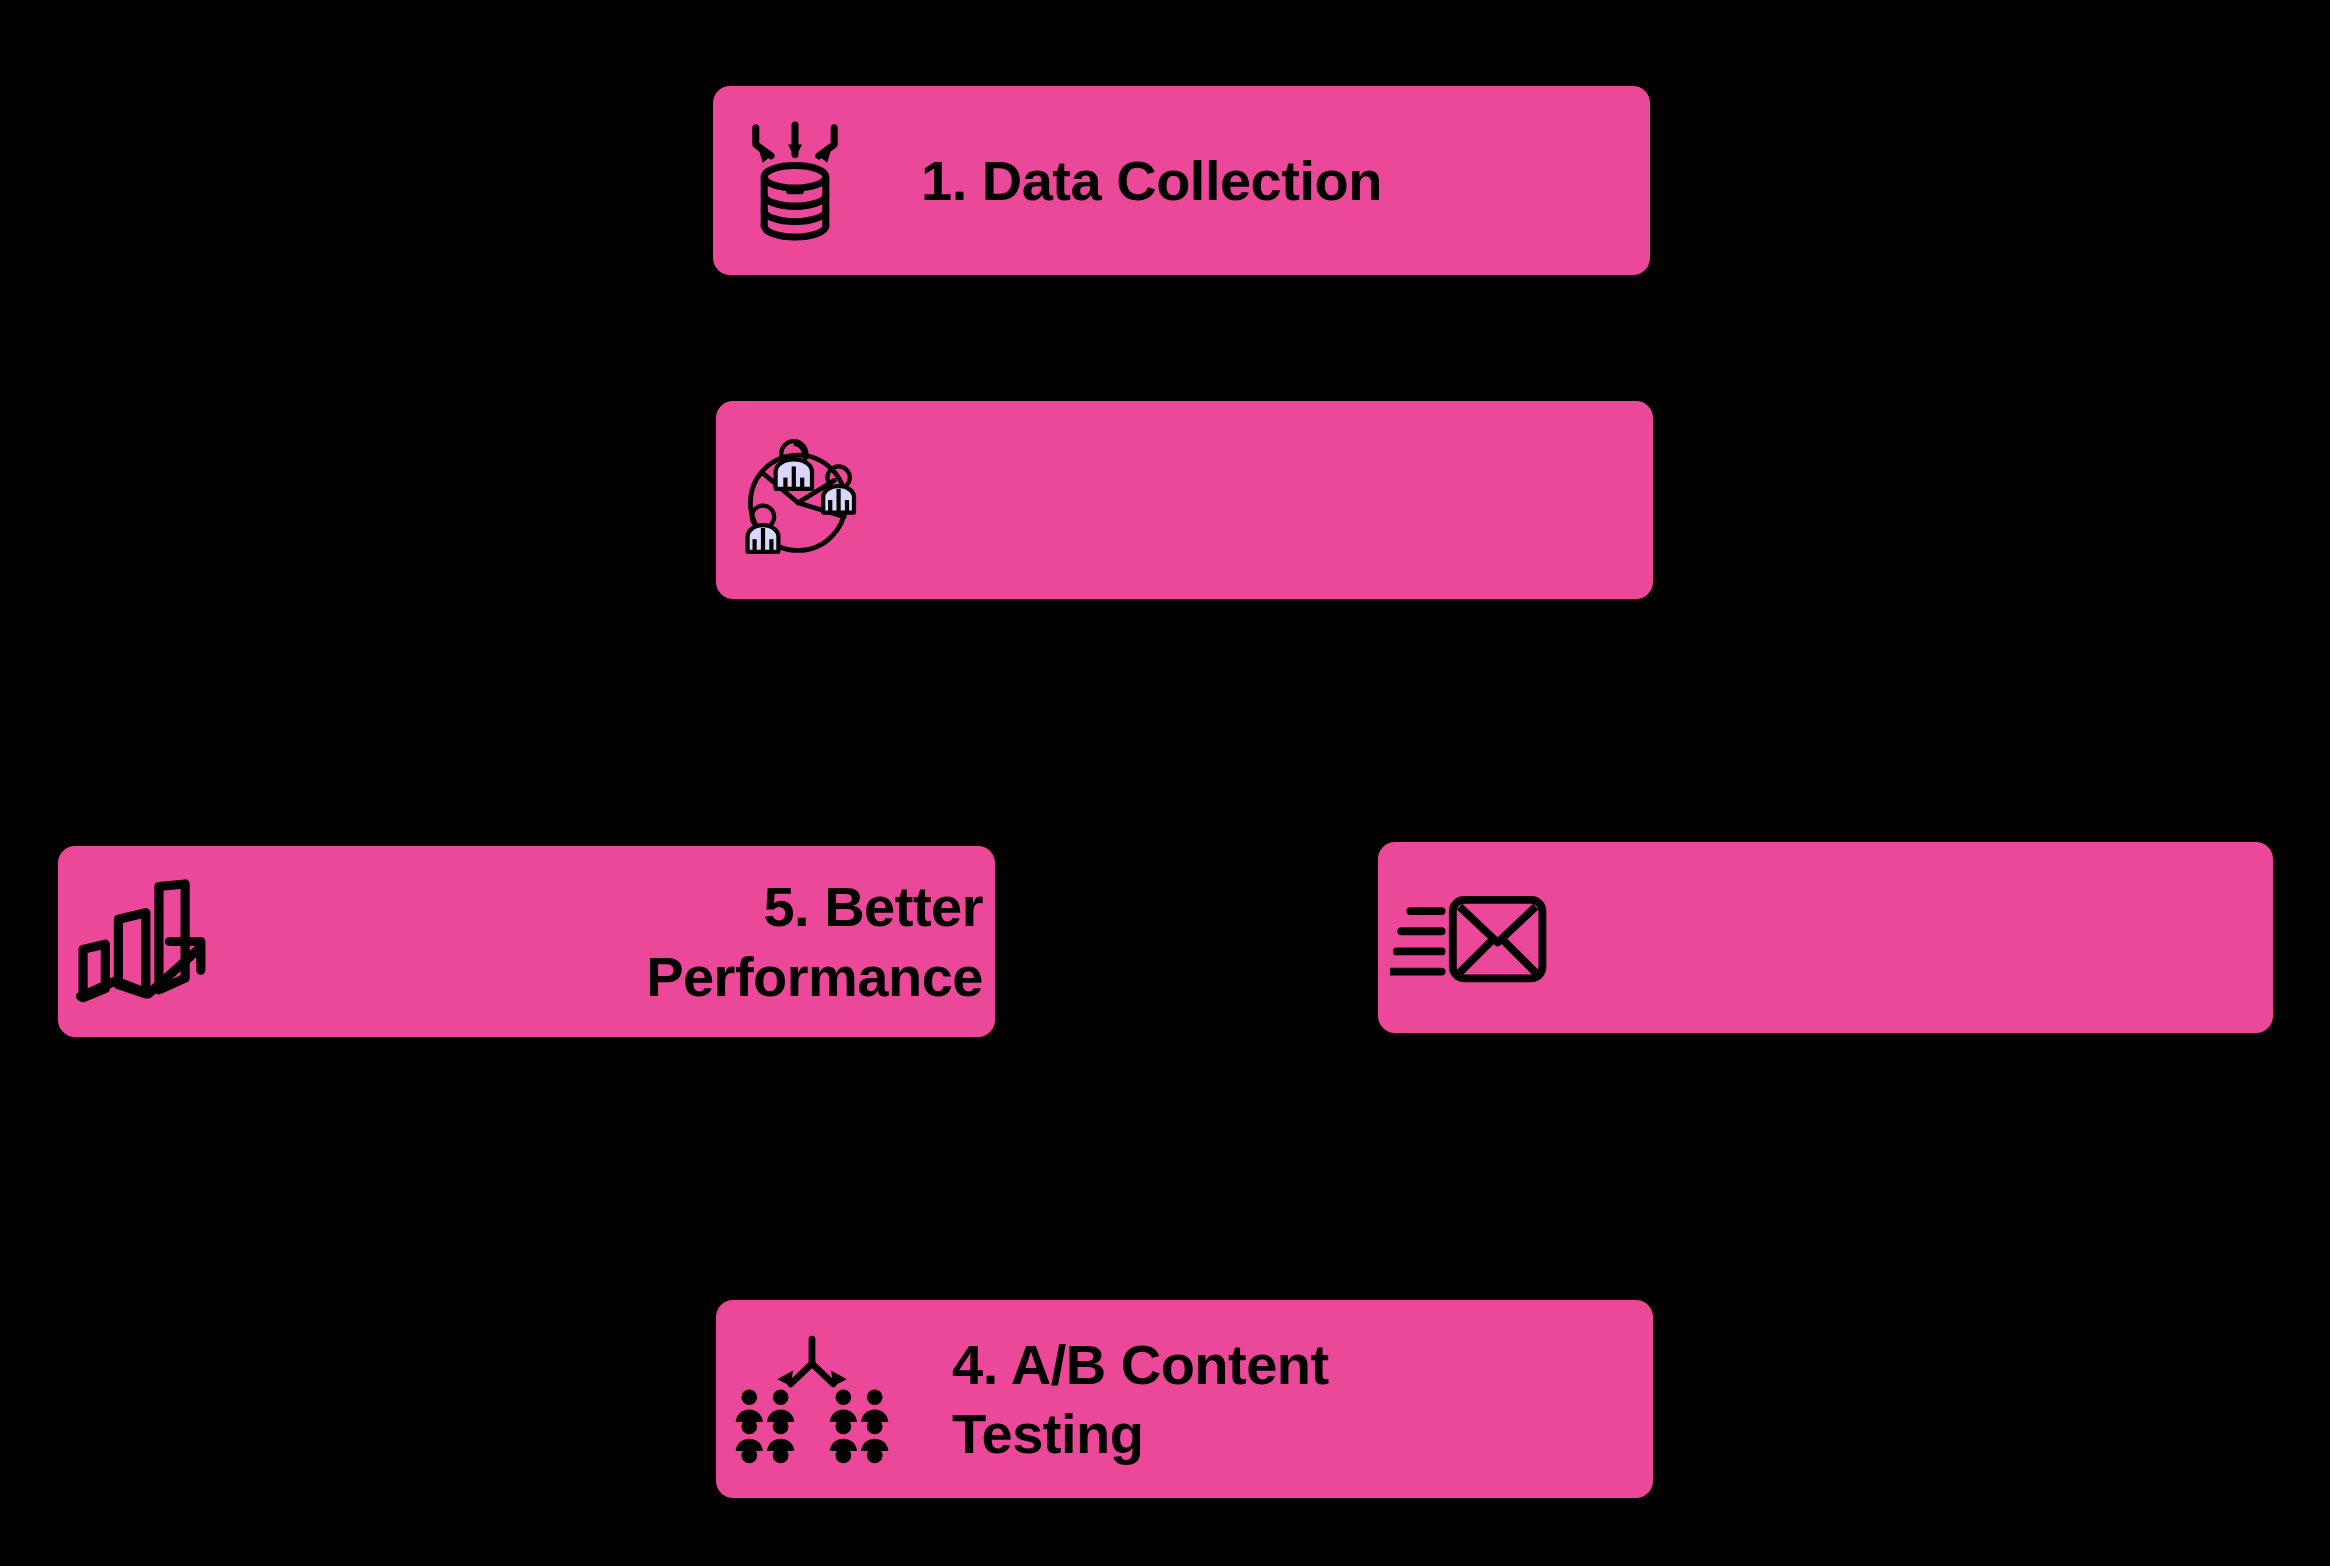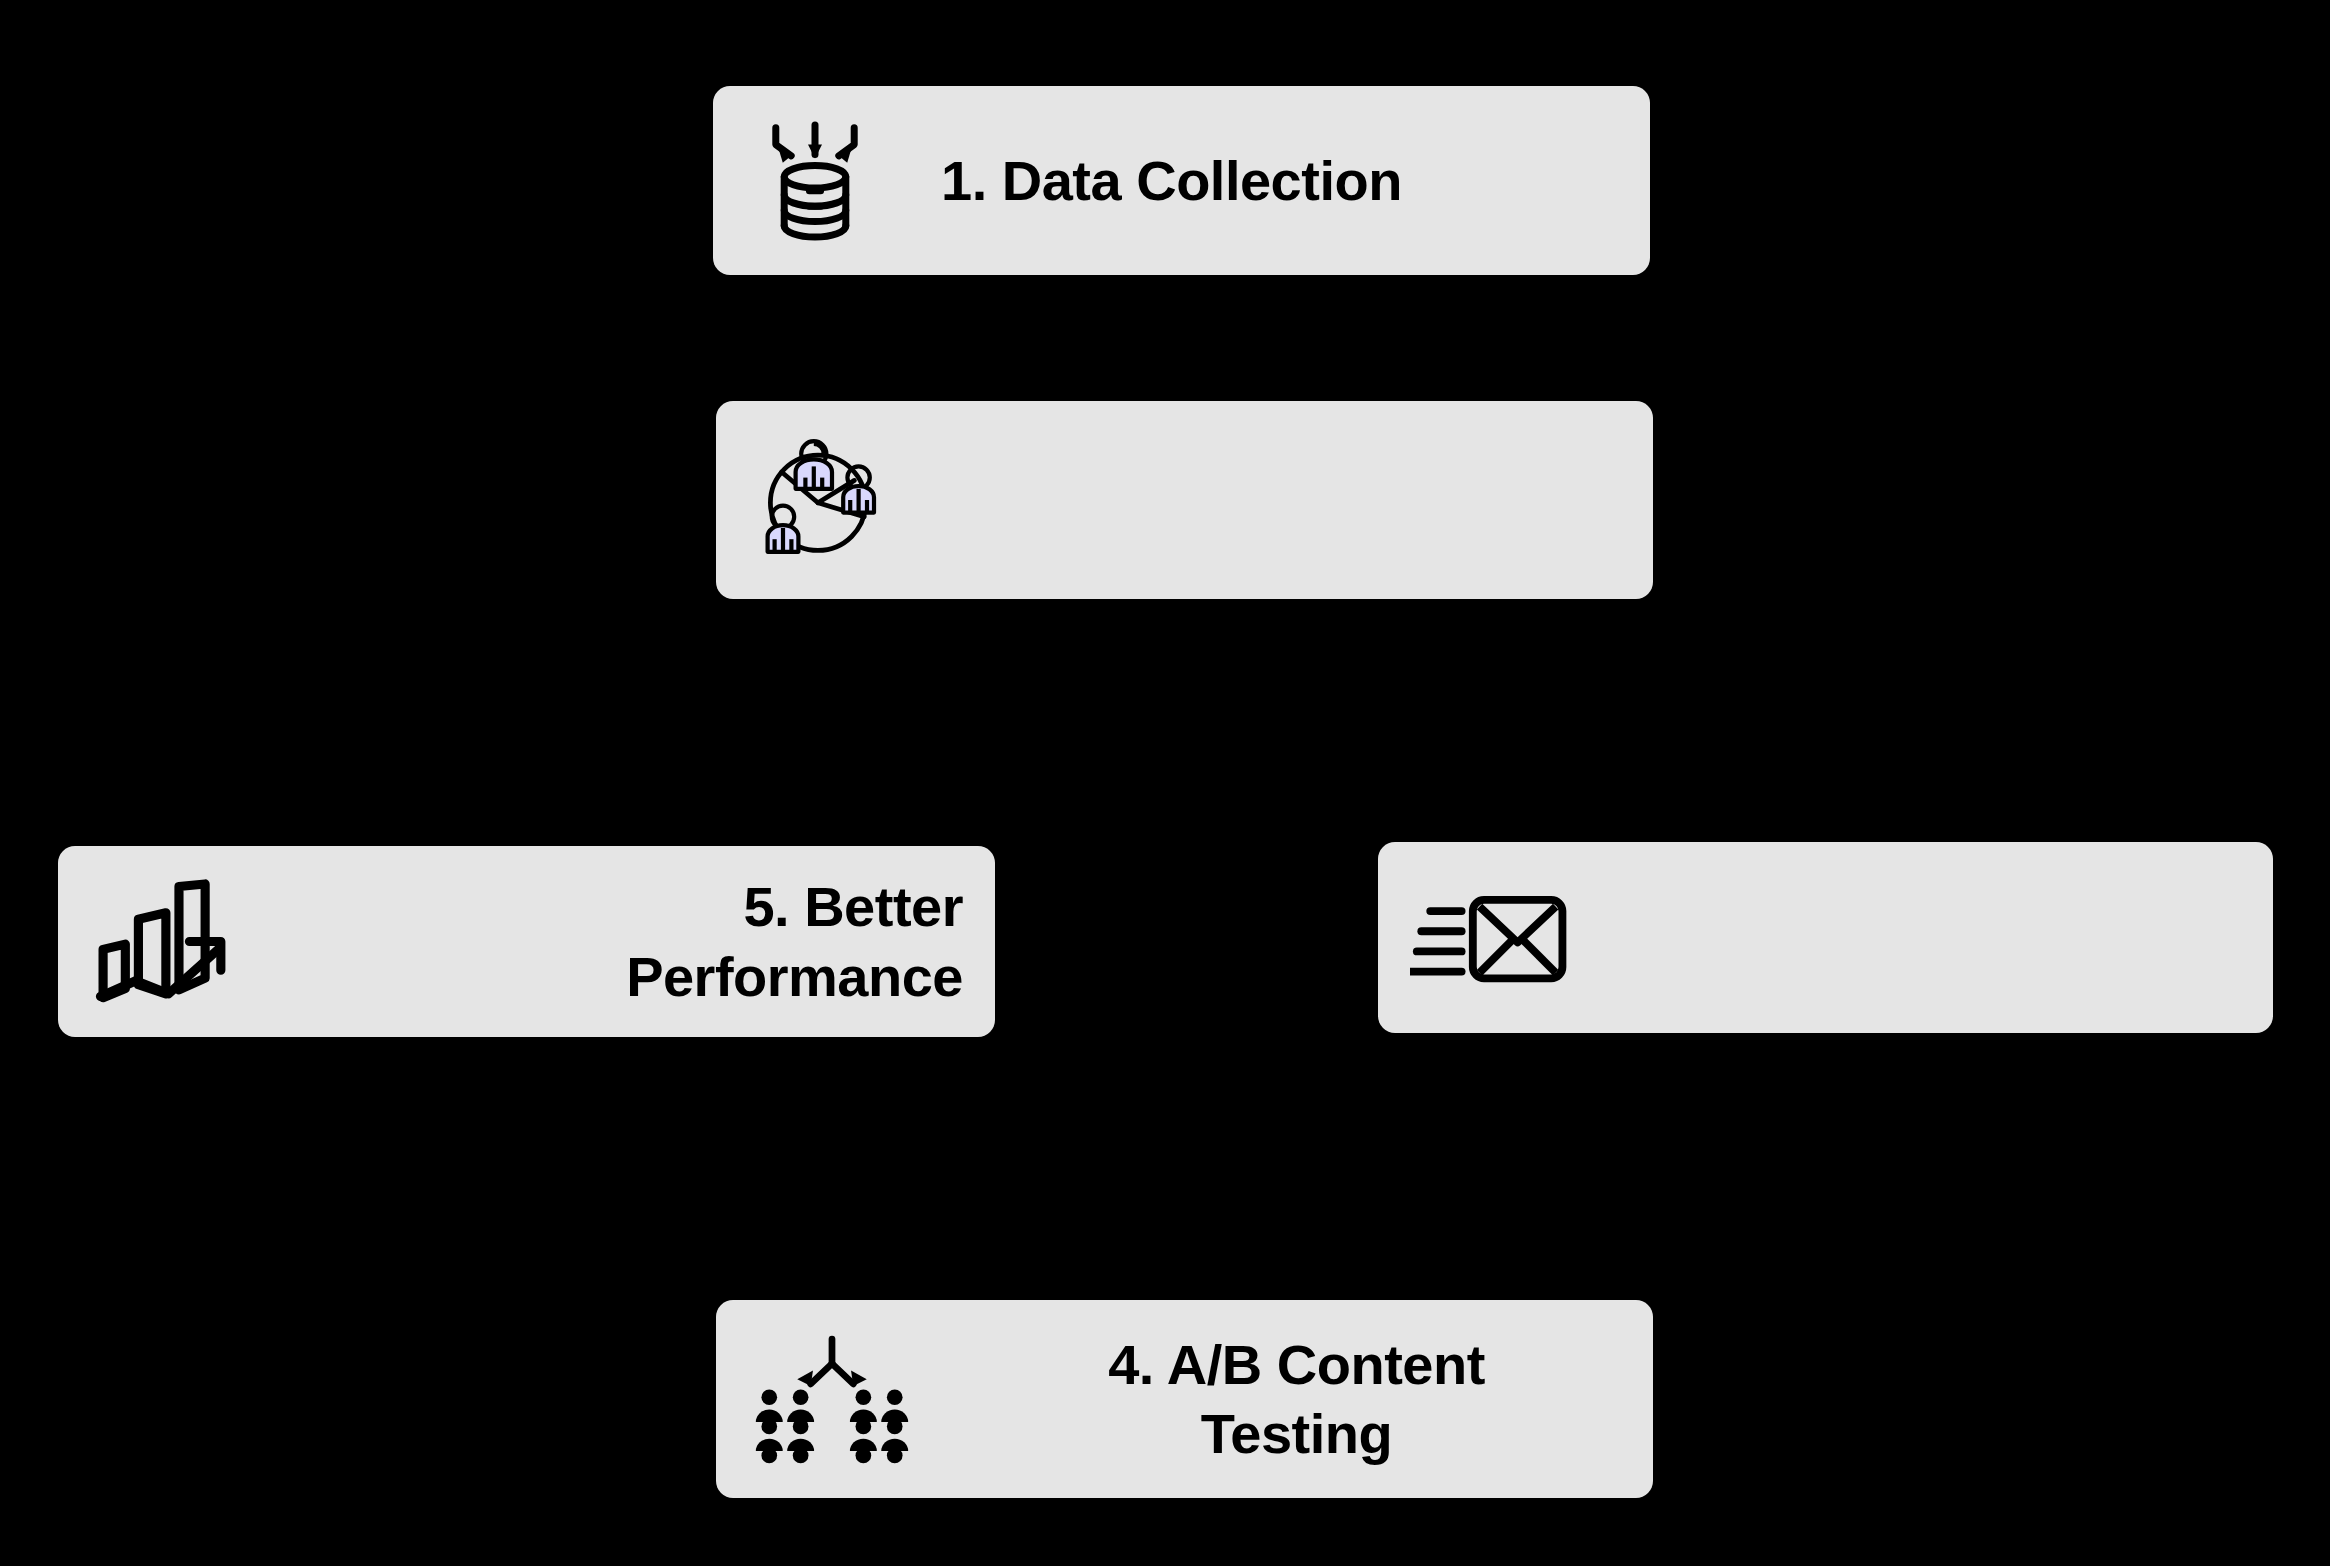--- a/index.html
+++ b/index.html
@@ -32,23 +32,23 @@
     height: 1566px;
     pointer-events: none;
   }
 
   .node {
     position: absolute;
     box-sizing: border-box;
     display: flex;
     flex-direction: row;
     align-items: center;
-    background: #e5e5e5;
+    background: #ec4899;
     border-radius: 17px;
-    padding: 0 32px;
+    padding: 0 12px;
     gap: 24px;
   }
 
   .node .icon {
     flex: 0 0 auto;
     display: flex;
     align-items: center;
     justify-content: center;
   }
 
@@ -75,21 +75,21 @@
   #node-2 .label { text-align: left; }
   #node-3 .label { text-align: right; }
   #node-4 .label { text-align: left; }
   #node-5 .label { text-align: left; }
 
   #node-3 { flex-direction: row; }
   #node-3 .label { padding-right: 13px; }
 
   #node-1 .label { padding-left: 32px; }
   #node-2 .label { padding-left: 32px; }
-  #node-4 .label { padding-left: 32px; text-align: center; }
+  #node-4 .label { padding-left: 32px; }
   #node-5 .label { padding-left: 32px; text-align: right; }
 </style>
 </head>
 <body>
 
 <div id="canvas">
 
   <svg id="edges" viewBox="0 0 2500 1680" xmlns="http://www.w3.org/2000/svg">
     <defs>
       <marker id="arrowhead" markerWidth="8" markerHeight="8" refX="6" refY="4" orient="auto">

